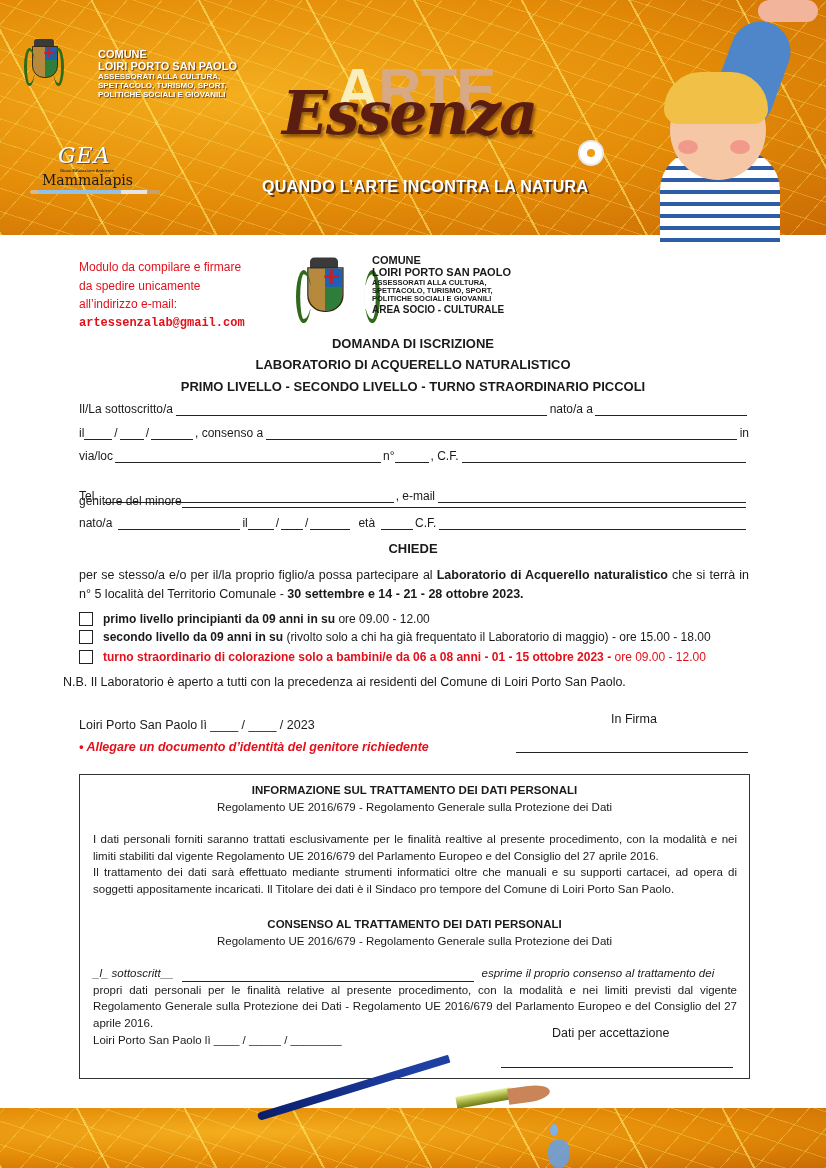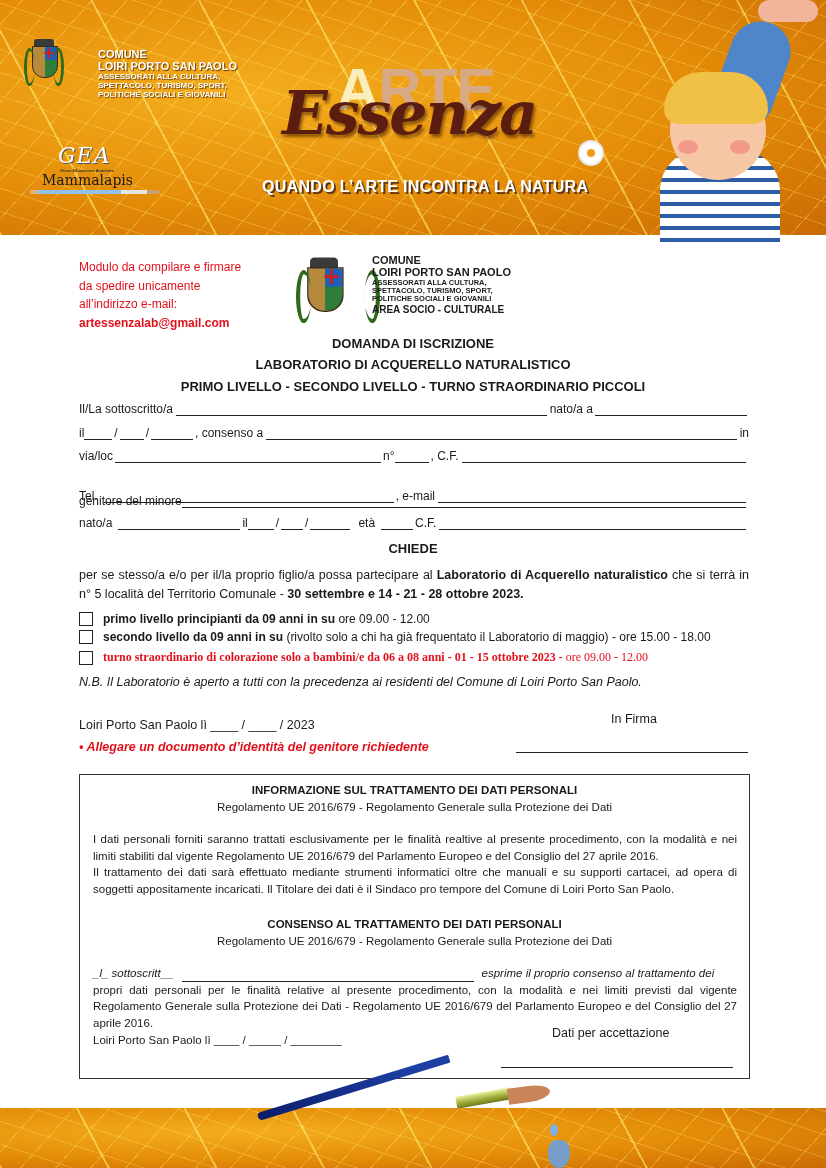--- a/index.html
+++ b/index.html
@@ -72,41 +72,41 @@
   .boy .hair { position:absolute; left:54px; top:72px; width:104px; height:52px;
                background:#f0c146; border-radius:50px 50px 20px 20px; }
   .boy .cheek1, .boy .cheek2 { position:absolute; top:140px; width:20px; height:14px; background:#f19a8c; border-radius:50%; }
   .boy .cheek1 { left:68px; } .boy .cheek2 { left:120px; }
   .daisy { position:absolute; left:580px; top:142px; width:22px; height:22px; background:#fff;
            border-radius:50%; box-shadow:0 0 0 2px #e7e7e7; }
   .daisy::after { content:""; position:absolute; left:7px; top:7px; width:8px; height:8px; background:#f19b12; border-radius:50%; }
 
   
   .abs { position:absolute; }
-  .red { color:#e3101b;font-family:Liberation Serif, serif; }
+  .red { color:#e3101b; }
   .note { left:79px; top:258px; font-size:12px; line-height:1.55; color:#e3101b; }
-  .note .email { font-weight:bold; }
+  .note .email { font-weight:bold;font-family:Liberation Mono, monospace; }
   .crest2 { left:296px; top:256px; }
   .comune2 { left:372px; top:254px; font-weight:bold; line-height:1.12; }
   .comune2 .l1, .comune2 .l2 { font-size:11px; }
   .comune2 .l3 { font-size:7.5px; }
   .comune2 .l4 { font-size:10px; font-weight:bold; }
 
   .title { left:0; width:826px; text-align:center; font-weight:bold; font-size:13px; }
   .t1 { top:336px; } .t2 { top:357px; } .t3 { top:379px; }
 
   .row { position:absolute; left:79px; width:670px; font-size:12px; display:flex; align-items:flex-end; white-space:nowrap; }
   .row .fill { flex:1; border-bottom:1px solid #222; margin:0 3px; height:12px; }
   .row .fix { display:inline-block; border-bottom:1px solid #222; height:12px; margin:0 2px; }
 
   .chiede { left:0; width:826px; text-align:center; top:541px; font-weight:bold; font-size:13px; }
   .para { left:79px; width:670px; top:566px; font-size:12.5px; line-height:1.5; text-align:justify; }
   .opt { position:absolute; left:79px; font-size:12px; display:flex; align-items:center; white-space:nowrap; }
   .chk { width:12px; height:12px; border:1px solid #222; margin-right:10px; background:#fff; }
-  .nb { left:79px; top:675px; font-size:12.5px; font-style:italic; }
+  .nb { left:63px; top:675px; font-size:12.5px; }
 
   .place { left:79px; top:718px; font-size:12.5px; }
   .allegare { left:79px; top:740px; font-size:12.5px; font-style:italic; font-weight:bold; color:#e3101b; }
   .infede { left:611px; top:712px; font-size:12.5px; }
   .sigline1 { left:516px; top:752px; width:232px; border-bottom:1px solid #222; }
 
   
   .box { position:absolute; left:79px; top:774px; width:669px; height:303px; border:1px solid #333; }
   .box .h { position:absolute; left:0; width:669px; text-align:center; font-weight:bold; font-size:11.5px; }
   .box .s { position:absolute; left:0; width:669px; text-align:center; font-size:11.5px; }

